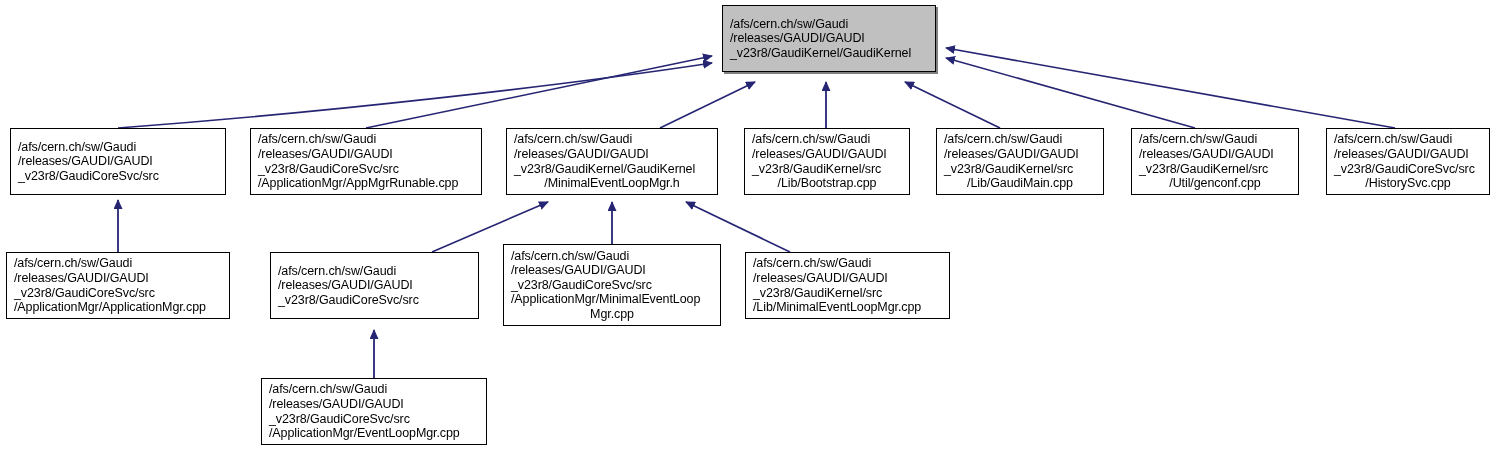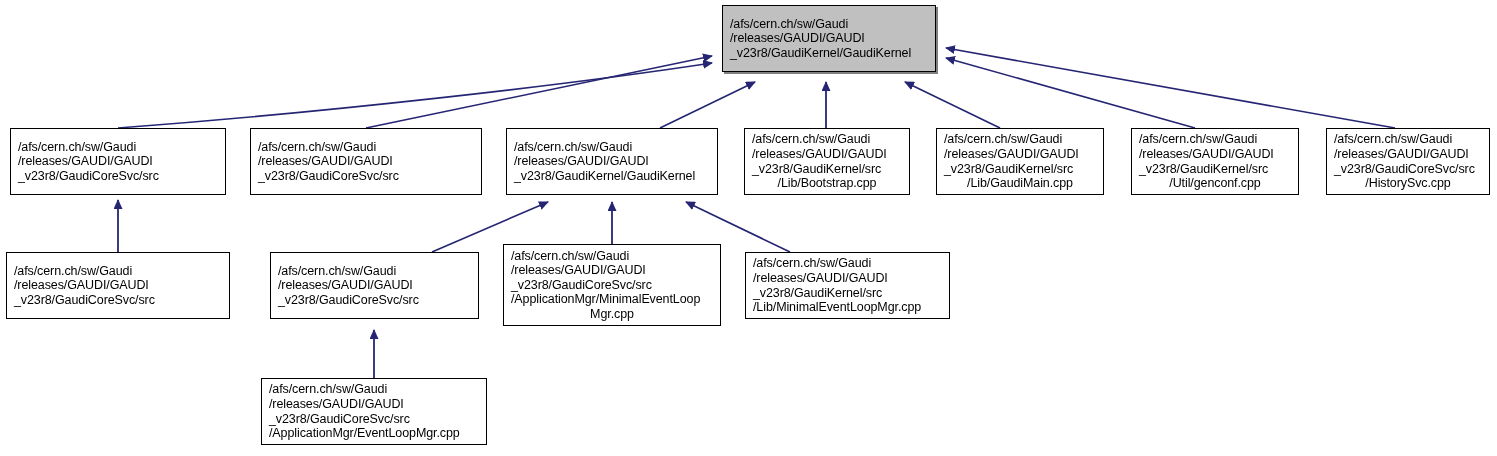--- a/index.html
+++ b/index.html
@@ -109,26 +109,28 @@
   <div class="node" style="left:10px; top:128px; width:216px; height:67px;">
     <span class="line l">/afs/cern.ch/sw/Gaudi</span>
     <span class="line l">/releases/GAUDI/GAUDI</span>
     <span class="line l">_v23r8/GaudiCoreSvc/src</span>
   </div>
 
   <div class="node" style="left:250px; top:128px; width:232px; height:67px;">
     <span class="line l">/afs/cern.ch/sw/Gaudi</span>
     <span class="line l">/releases/GAUDI/GAUDI</span>
     <span class="line l">_v23r8/GaudiCoreSvc/src</span>
+    <span class="line l">/ApplicationMgr/AppMgrRunable.cpp</span>
   </div>
 
   <div class="node" style="left:506px; top:128px; width:212px; height:67px;">
     <span class="line l">/afs/cern.ch/sw/Gaudi</span>
     <span class="line l">/releases/GAUDI/GAUDI</span>
     <span class="line l">_v23r8/GaudiKernel/GaudiKernel</span>
+    <span class="line c">/MinimalEventLoopMgr.h</span>
   </div>
 
   <div class="node" style="left:744px; top:128px; width:166px; height:67px;">
     <span class="line l">/afs/cern.ch/sw/Gaudi</span>
     <span class="line l">/releases/GAUDI/GAUDI</span>
     <span class="line l">_v23r8/GaudiKernel/src</span>
     <span class="line c">/Lib/Bootstrap.cpp</span>
   </div>
 
   <div class="node" style="left:936px; top:128px; width:168px; height:67px;">
@@ -149,20 +151,21 @@
     <span class="line l">/afs/cern.ch/sw/Gaudi</span>
     <span class="line l">/releases/GAUDI/GAUDI</span>
     <span class="line l">_v23r8/GaudiCoreSvc/src</span>
     <span class="line c">/HistorySvc.cpp</span>
   </div>
 
   <div class="node" style="left:6px; top:252px; width:224px; height:67px;">
     <span class="line l">/afs/cern.ch/sw/Gaudi</span>
     <span class="line l">/releases/GAUDI/GAUDI</span>
     <span class="line l">_v23r8/GaudiCoreSvc/src</span>
+    <span class="line l">/ApplicationMgr/ApplicationMgr.cpp</span>
   </div>
 
   <div class="node" style="left:270px; top:252px; width:209px; height:67px;">
     <span class="line l">/afs/cern.ch/sw/Gaudi</span>
     <span class="line l">/releases/GAUDI/GAUDI</span>
     <span class="line l">_v23r8/GaudiCoreSvc/src</span>
   </div>
 
   <div class="node" style="left:503px; top:244px; width:218px; height:82px;">
     <span class="line l">/afs/cern.ch/sw/Gaudi</span>

